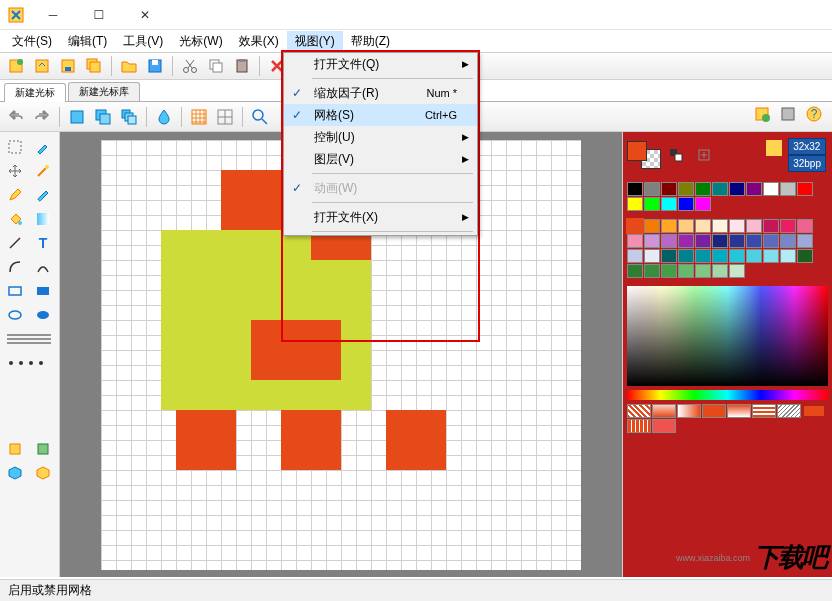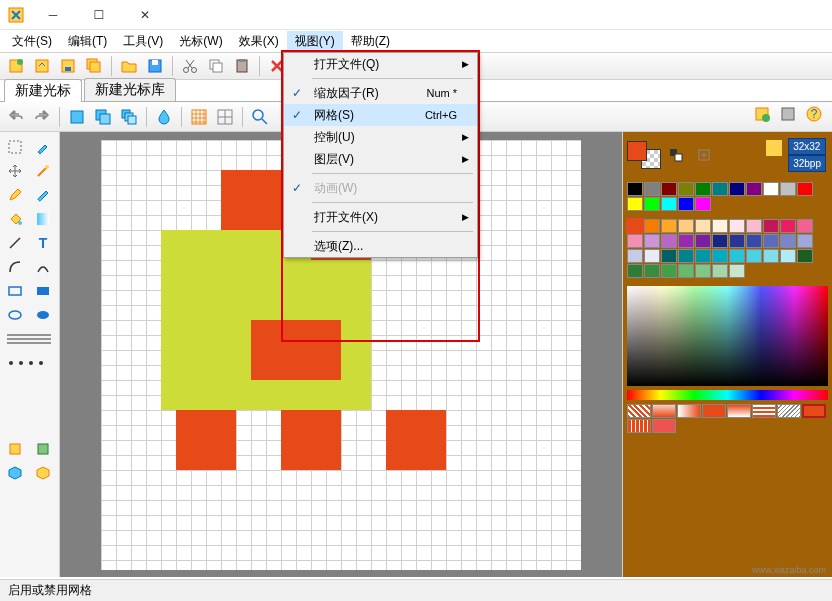--- a/index.html
+++ b/index.html
@@ -8,31 +8,31 @@
 .titlebar .icon{width:16px;height:16px;margin-right:6px}
 .titlebar .title{flex:1;color:#000}
 .winbtn{width:46px;height:30px;display:flex;align-items:center;justify-content:center;color:#333}
 .menubar{height:22px;display:flex;align-items:center;padding:0 4px;background:#fff}
 .menubar .mitem{padding:2px 8px;cursor:default}
 .menubar .mitem.open{background:#cde8ff}
 .toolbar{height:28px;background:linear-gradient(#fdfdfd,#ececec);border-top:1px solid #d0d0d0;border-bottom:1px solid #d0d0d0;display:flex;align-items:center;padding:0 4px;gap:2px}
 .tbtn{width:24px;height:24px;display:flex;align-items:center;justify-content:center;border:1px solid transparent;border-radius:2px}
 .tsep{width:1px;height:20px;background:#c0c0c0;margin:0 3px}
 .tabbar{height:22px;display:flex;align-items:flex-end;padding:0 4px;background:#fff;border-bottom:1px solid #b0b0b0}
-.tab{padding:2px 10px;border:1px solid #b0b0b0;border-bottom:none;background:#fff;margin-right:2px;border-radius:3px 3px 0 0;font-size:14px}
+.tab{padding:2px 10px;border:1px solid #b0b0b0;border-bottom:none;background:#fff;margin-right:2px;border-radius:3px 3px 0 0;font-size:10px}
 .tab.active{background:#fff;position:relative;top:1px}
 .tab.inactive{background:#f0f0f0}
 .worktop{height:30px;background:linear-gradient(#fdfdfd,#ececec);border-bottom:1px solid #d0d0d0;display:flex;align-items:center;padding:0 4px;gap:2px}
 .main{display:flex;height:445px}
 .ltools{width:60px;background:#f5f5f5;border-right:1px solid #d0d0d0;display:flex;flex-wrap:wrap;align-content:flex-start;padding:4px 2px;gap:2px}
 .ltool{width:26px;height:22px;display:flex;align-items:center;justify-content:center;border:1px solid transparent;border-radius:2px}
 .canvaswrap{flex:1;background:#808080;position:relative;overflow:hidden;display:flex;align-items:flex-start;justify-content:center;padding:8px}
 .canvas{width:480px;height:430px;background:#fff;position:relative;background-image:linear-gradient(#d0d0d0 1px,transparent 1px),linear-gradient(90deg,#d0d0d0 1px,transparent 1px);background-size:15px 15px}
 .px{position:absolute;width:15px;height:15px}
-.rightpanel{width:210px;background:#a16207;border-left:1px solid #d0d0d0;display:flex;flex-direction:column}
+.rightpanel{width:210px;background:#b91c1c;border-left:1px solid #d0d0d0;display:flex;flex-direction:column}
 .colortools{display:flex;gap:2px;padding:4px;align-items:center}
 .fgbg{width:34px;height:28px;position:relative}
 .fgbg .fg{position:absolute;width:20px;height:20px;background:#e64a19;border:1px solid #333;top:0;left:0;z-index:2}
 .fgbg .bg{position:absolute;width:20px;height:20px;background:#fff;border:1px solid #333;bottom:0;right:0;background-image:linear-gradient(45deg,#ccc 25%,transparent 25%,transparent 75%,#ccc 75%),linear-gradient(45deg,#ccc 25%,transparent 25%,transparent 75%,#ccc 75%);background-size:8px 8px;background-position:0 0,4px 4px}
 .sizelist{padding:2px;display:flex;gap:4px}
 .sizeitem{background:#1e5aa8;color:#fff;font-size:10px;padding:2px 4px;border:1px solid #0d3a78}
 .palette{padding:4px;display:flex;flex-wrap:wrap;gap:1px}
 .pc{width:16px;height:14px;border:1px solid #888}
 .pc.sel{outline:2px solid #e64a19;outline-offset:-1px}
 .gradient{margin:4px;height:100px;background:linear-gradient(to bottom,transparent,#000),linear-gradient(to right,#fff,transparent),linear-gradient(to right,red,#ff0,#0f0,#0ff,#00f,#f0f,red);position:relative}
@@ -760,24 +760,22 @@
     <div class="dditem" style="color: rgb(170, 170, 170);">
       <span class="chk">✓</span>
       <span>动画(W)</span>
     </div>
     <div class="ddsep"></div>
     <div class="dditem">
       <span>打开文件(X)</span>
       <span class="arr">▶</span>
     </div>
     <div class="ddsep"></div>
-    <div class="dditem">
-      <span>选项(Z)...</span>
-    </div>
   </div>
 
 <div class="status">
   <span>启用或禁用网格</span>
 </div>
 
 <div class="watermark">
   <span class="wmtxt">www.xiazaiba.com</span>
+  <span class="wmlogo">下载吧</span>
 </div>
 
 </body></html>

